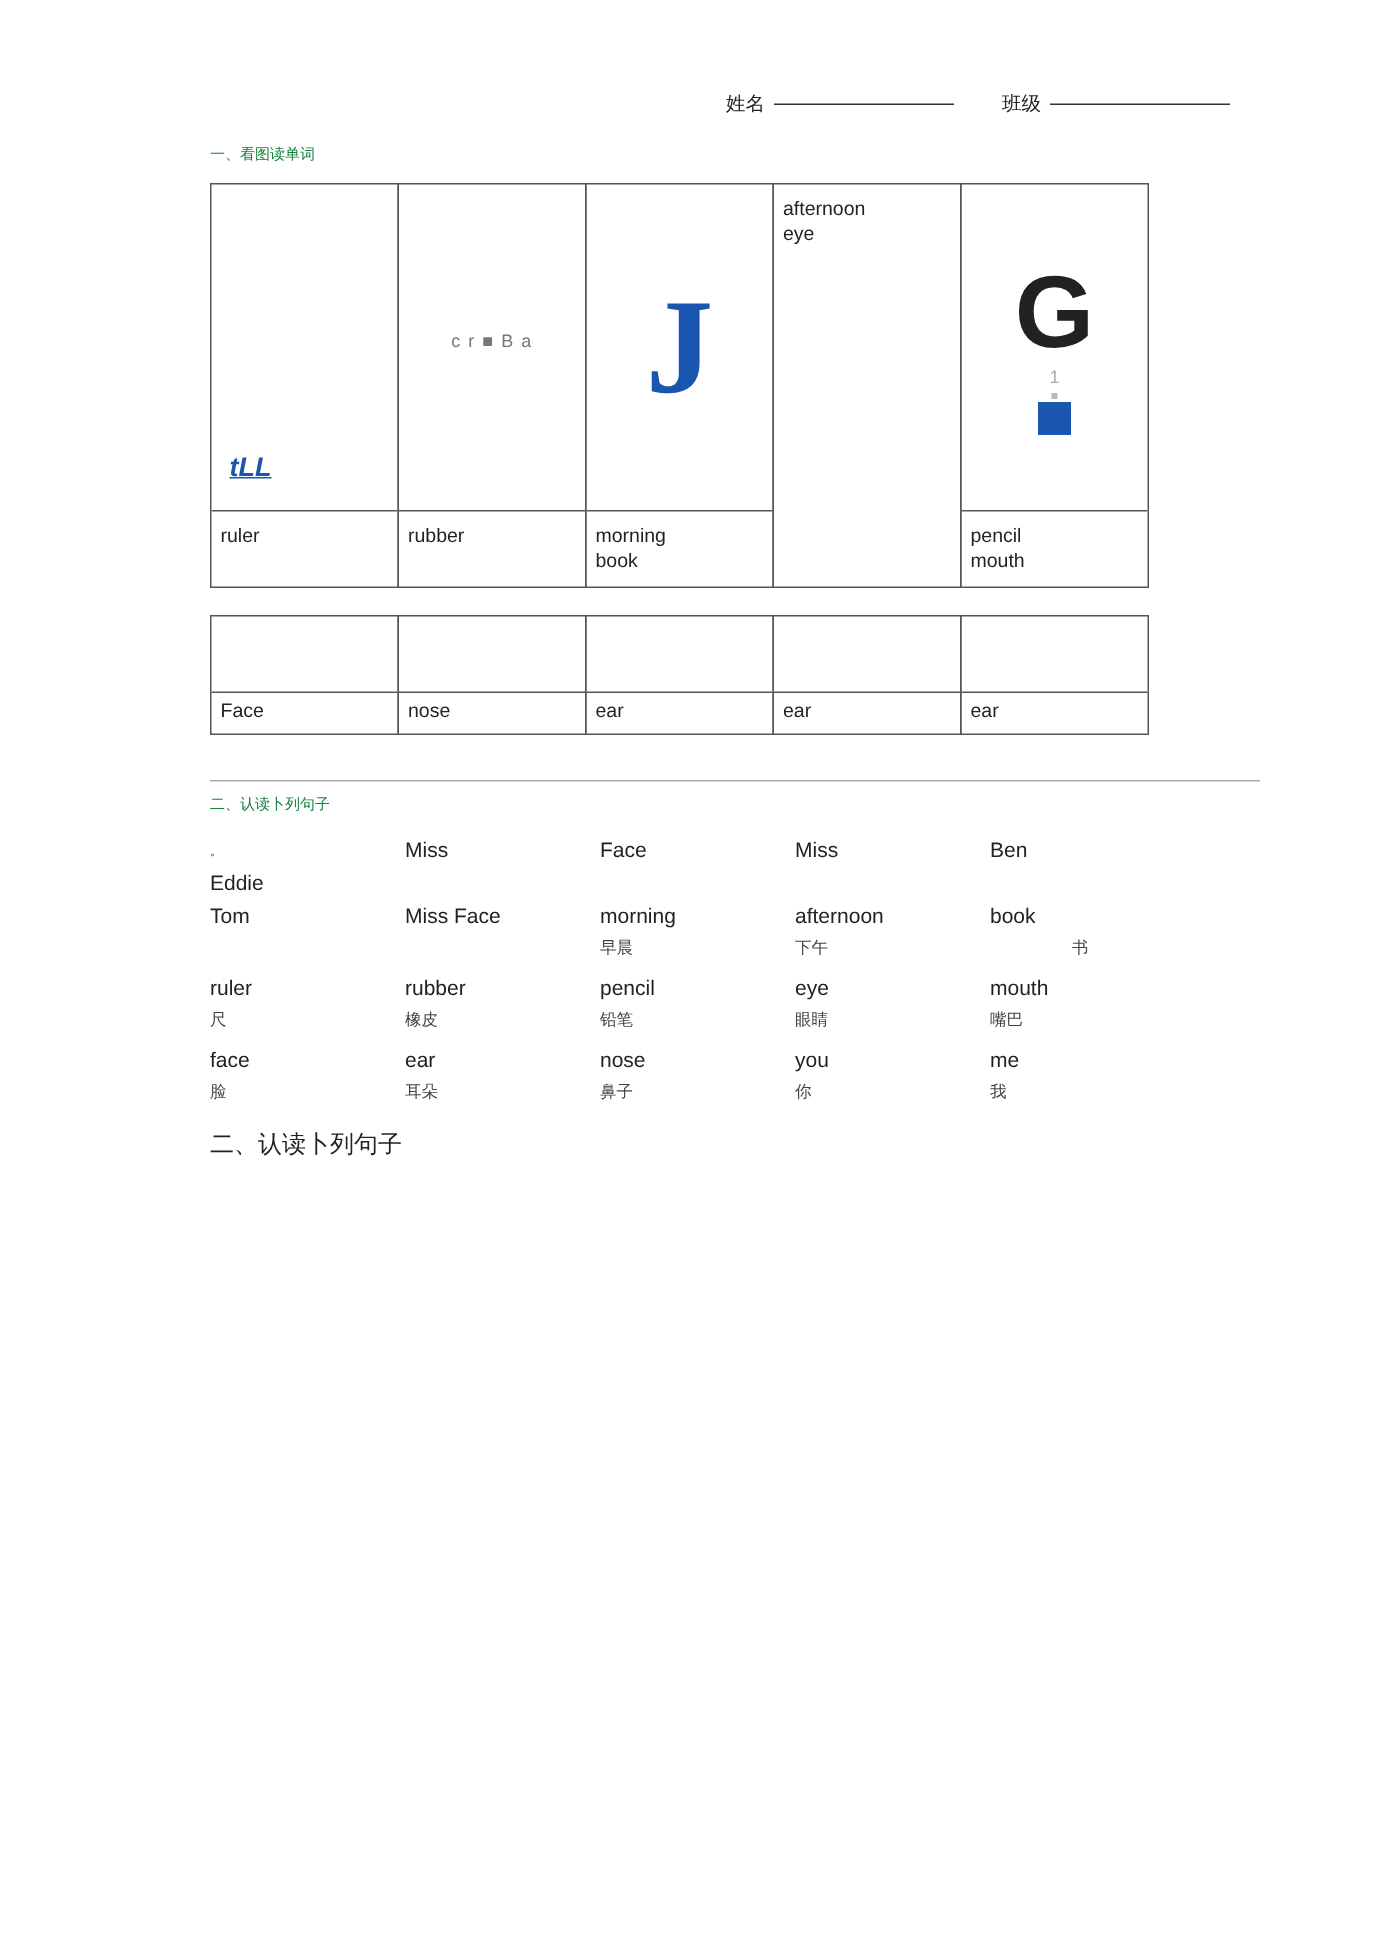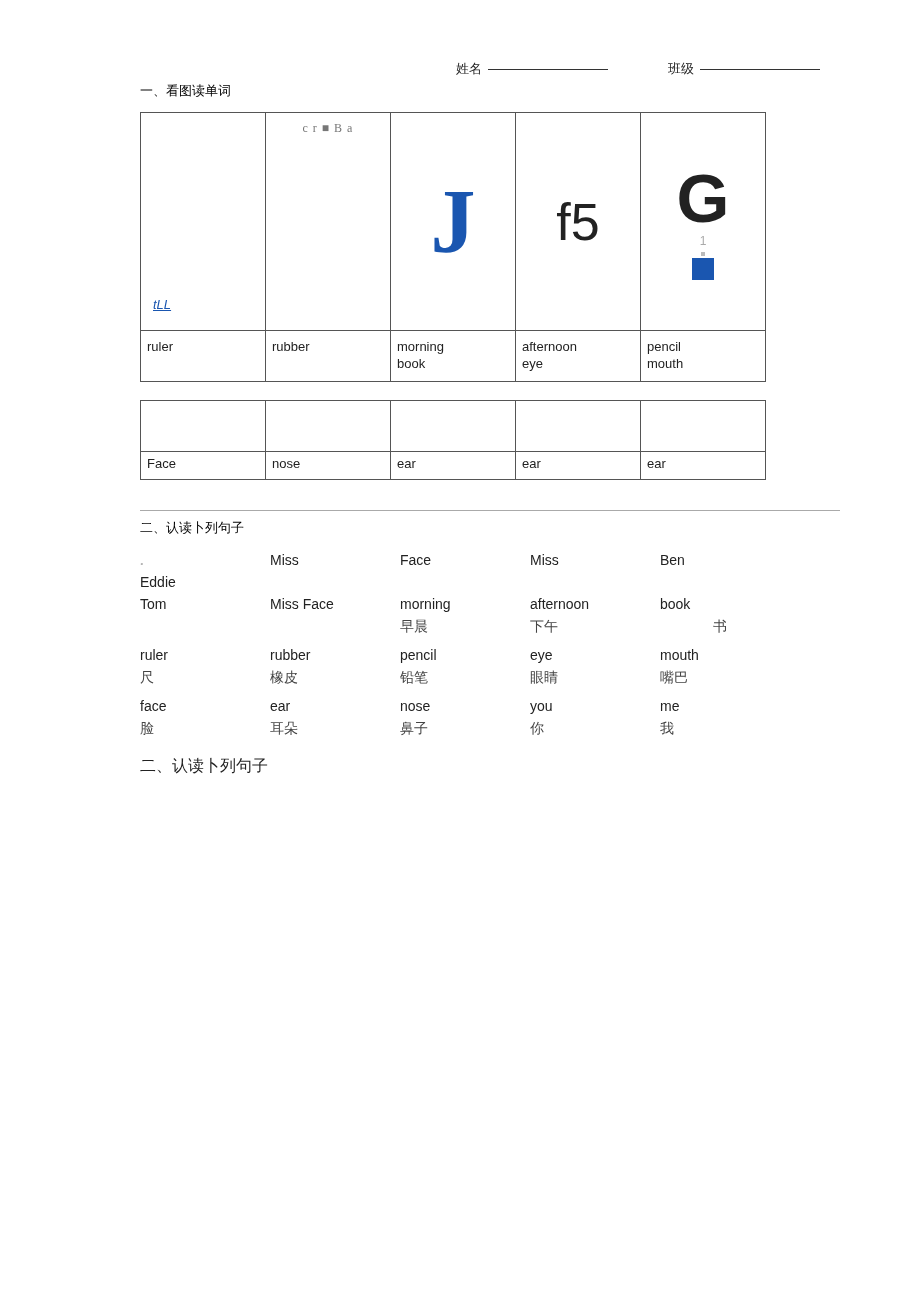--- a/index.html
+++ b/index.html
@@ -8,31 +8,31 @@
       font-family: Arial, "Microsoft YaHei", sans-serif;
       width: 920px;
       min-height: 1303px;
       padding: 60px 80px 60px 140px;
       color: #222;
       font-size: 14px;
     }
     .header-line {
       display: flex;
       justify-content: flex-end;
-      gap: 60px;
-      margin-bottom: 4px;
+      gap: 32px;
+      margin-bottom: 18px;
       font-size: 13px;
       padding-right: 20px;
     }
     .header-line span { display: inline-flex; align-items: center; gap: 6px; }
     .header-line .line { display: inline-block; width: 120px; border-bottom: 1px solid #333; }
     .section-title {
-      font-size: 13px;
+      font-size: 10px;
       margin-bottom: 12px;
-      color: #000000;
+      color: #15803d;
     }
     
     .card-grid {
       display: flex;
       gap: 0;
       margin-bottom: 18px;
     }
     .card {
       border: 1px solid #555;
       width: 126px;
@@ -86,21 +86,21 @@
     .vocab-grid {
       display: grid;
       grid-template-columns: 130px 130px 130px 130px 120px;
       row-gap: 0;
     }
     .vocab-cell {
       padding: 3px 0;
       font-size: 14px;
     }
     .vocab-cell.zh {
-      font-size: 14px;
+      font-size: 11px;
       color: #444;
       padding-bottom: 8px;
     }
 
     
     .letter-j {
       font-size: 90px;
       font-weight: bold;
       color: #1a56b0;
       line-height: 1;
@@ -127,23 +127,23 @@
       margin-top: 2px;
     }
     .g-block {
       width: 22px;
       height: 22px;
       background: #1a56b0;
       margin-top: 2px;
     }
     
     .ruler-draw {
-      font-size: 13px;
+      font-size: 18px;
       font-style: italic;
-      font-weight: normal;
+      font-weight: bold;
       color: #1a56b0;
       text-decoration: underline;
       text-decoration-color: #1a56b0;
     }
     
     .rubber-text {
       font-size: 12px;
       color: #777;
       letter-spacing: 1px;
     }
@@ -191,43 +191,40 @@
         <span class="ruler-draw">tLL</span>
       </div>
     </div>
     <div class="card-label">
       <span>ruler</span>
     </div>
   </div>
 
   <div class="card">
     <div class="card-image">
-      <div style="display:flex;flex-direction:column;align-items:center;justify-content:flex-start;height:100%;padding-bottom:10px;font-family:Liberation Serif, serif;">
+      <div style="display:flex;flex-direction:column;align-items:center;justify-content:center;height:100%;padding-bottom:10px;">
         <span class="rubber-text">c r ■ B a</span>
       </div>
     </div>
     <div class="card-label">
       <span>rubber</span>
     </div>
   </div>
 
   <div class="card">
     <div class="card-image">
       <span class="letter-j">J</span>
     </div>
     <div class="card-label">
       <span>morning</span>
       <span>book</span>
     </div>
   </div>
 
   <div class="card">
-    <div class="card-image">
-      <span class="f5-text">f5</span>
-    </div>
     <div class="card-label">
       <span>afternoon</span>
       <span>eye</span>
     </div>
   </div>
 
   <div class="card">
     <div class="card-image" style="flex-direction:column;justify-content:center;align-items:center;">
       <span class="g-text">G</span>
       <span class="g-sub">1</span>

